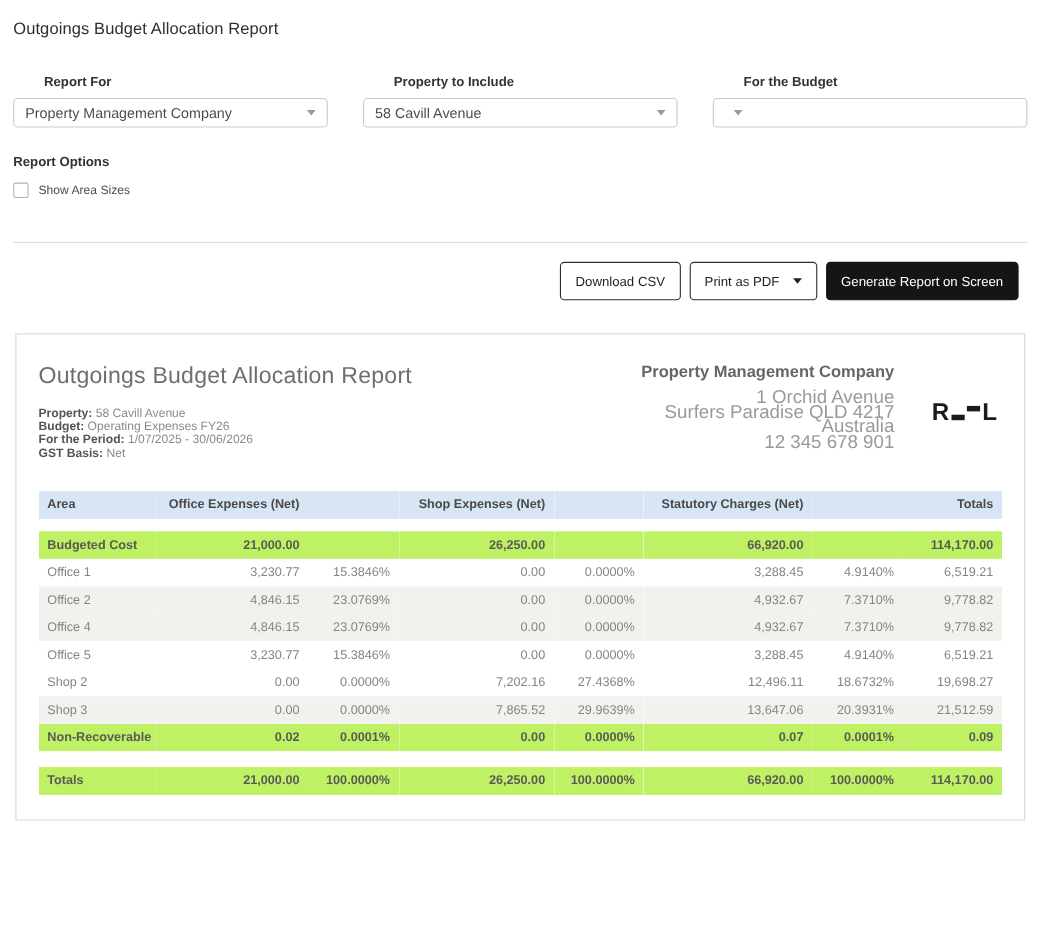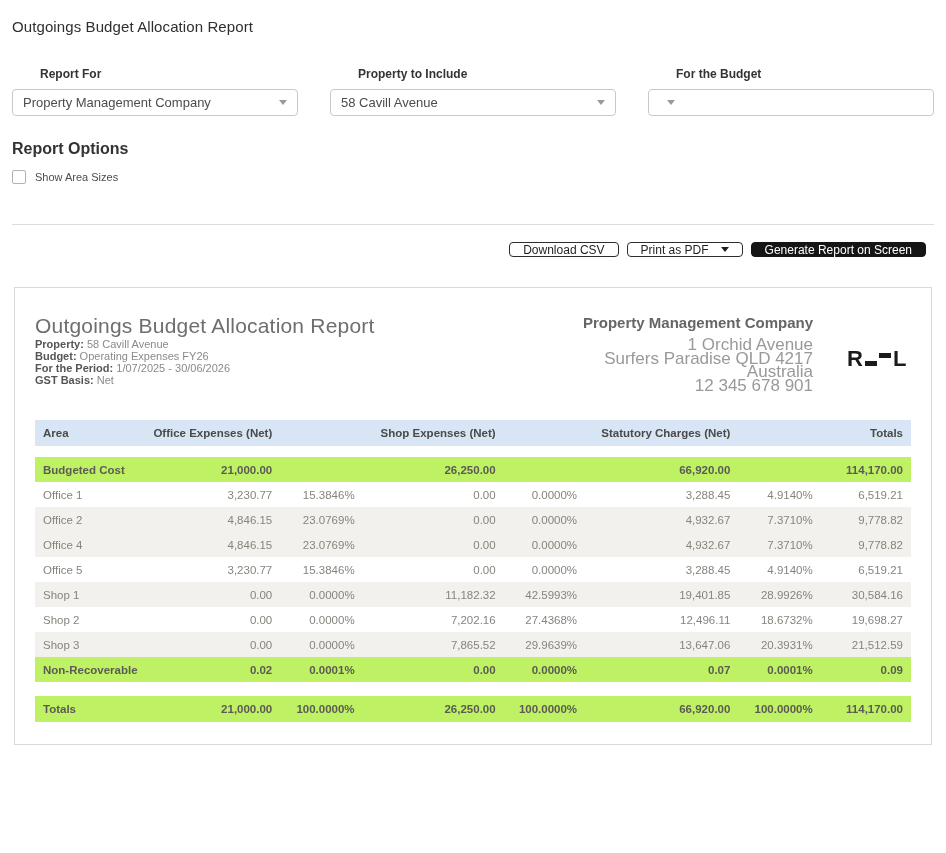--- a/index.html
+++ b/index.html
@@ -15,41 +15,41 @@
   .filter-label { font-size:12px; font-weight:bold; color:#333; display:block; margin-bottom:8px;padding-left:28px; }
   .select { height:27px; border:1px solid #c9c9c9; border-radius:4px; background:#fff;
     display:flex; align-items:center; justify-content:space-between; padding:0 10px;
     font-size:13px; color:#4c4c4c; cursor:pointer; white-space:nowrap; overflow:hidden; }
   .select .val { overflow:hidden; text-overflow:ellipsis; }
   .caret-down { width:0; height:0; border-left:4px solid transparent; border-right:4px solid transparent;
     border-top:5px solid #9a9a9a; flex:none; margin-left:8px; }
 
   
   .options { margin-top:24px; }
-  .options-label { font-size:16px; font-weight:bold; color:#333; }
+  .options-label { font-size:12px; font-weight:bold; color:#333; }
   .check-row { display:flex; align-items:center; gap:9px; margin-top:12px; cursor:pointer; }
   .checkbox { width:14px; height:14px; border:1px solid #b3b3b3; border-radius:2px; background:#fff; flex:none; }
   .check-label { font-size:11px; color:#4c4c4c; }
 
   .divider { border:none; border-top:1px solid #dcdcdc; margin:40px 0 0 0; }
 
   
   .toolbar { display:flex; justify-content:flex-end; gap:8px; margin-top:17px; padding-right:8px; }
-  .btn { height:15px; border-radius:4px; font-size:12px; font-family:inherit; cursor:pointer;
+  .btn { height:35px; border-radius:4px; font-size:12px; font-family:inherit; cursor:pointer;
     display:inline-flex; align-items:center; padding:0 13px; }
   .btn.outline { background:#fff; border:1.5px solid #2d2d2d; color:#1f1f1f; }
   .btn.solid { background:#151515; border:1.5px solid #151515; color:#fff; }
   .btn .caret-solid { width:0; height:0; border-left:4px solid transparent; border-right:4px solid transparent;
     border-top:5px solid #1f1f1f; margin-left:12px; }
 
   
   .card { margin:30px 2px 0 2px; border:1px solid #d9d9d9; background:#fff; padding:26px 20px 22px 20px; }
   .card-header { display:flex; justify-content:space-between; }
   .report-title { font-size:21px; font-weight:400; color:#6e6e6e; letter-spacing:.2px; }
-  .meta { font-size:11px; line-height:12px; }
+  .meta { margin-top:16px; font-size:11px; line-height:12px; }
   .meta .lbl { font-weight:bold; color:#555; }
   .meta .v { color:#8a8a8a; }
   .co-wrap { display:flex; align-items:flex-start; }
   .company { text-align:right; }
   .company-name { font-size:15px; font-weight:bold; color:#666; }
   .company-addr { margin-top:7px; font-size:17px; line-height:13.5px; color:#999; }
   .logo { margin-left:34px; margin-top:32px; width:64px; display:flex; align-items:center;
     font-size:22px; font-weight:bold; color:#1b1b1b; letter-spacing:0; }
   .logo .dash { display:inline-block; width:12px; height:5px; background:#1b1b1b; }
   .logo .dash.low { margin:8px 1px 0 2px; }
@@ -223,30 +223,20 @@
           <tr class="plain">
             <td class="c-area">Office 5</td>
             <td class="c-num">3,230.77</td>
             <td class="c-num">15.3846%</td>
             <td class="c-num">0.00</td>
             <td class="c-num">0.0000%</td>
             <td class="c-num">3,288.45</td>
             <td class="c-num">4.9140%</td>
             <td class="c-num">6,519.21</td>
           </tr>
-          <tr class="shaded">
-            <td class="c-area">Shop 1</td>
-            <td class="c-num">0.00</td>
-            <td class="c-num">0.0000%</td>
-            <td class="c-num">11,182.32</td>
-            <td class="c-num">42.5993%</td>
-            <td class="c-num">19,401.85</td>
-            <td class="c-num">28.9926%</td>
-            <td class="c-num">30,584.16</td>
-          </tr>
           <tr class="plain">
             <td class="c-area">Shop 2</td>
             <td class="c-num">0.00</td>
             <td class="c-num">0.0000%</td>
             <td class="c-num">7,202.16</td>
             <td class="c-num">27.4368%</td>
             <td class="c-num">12,496.11</td>
             <td class="c-num">18.6732%</td>
             <td class="c-num">19,698.27</td>
           </tr>

